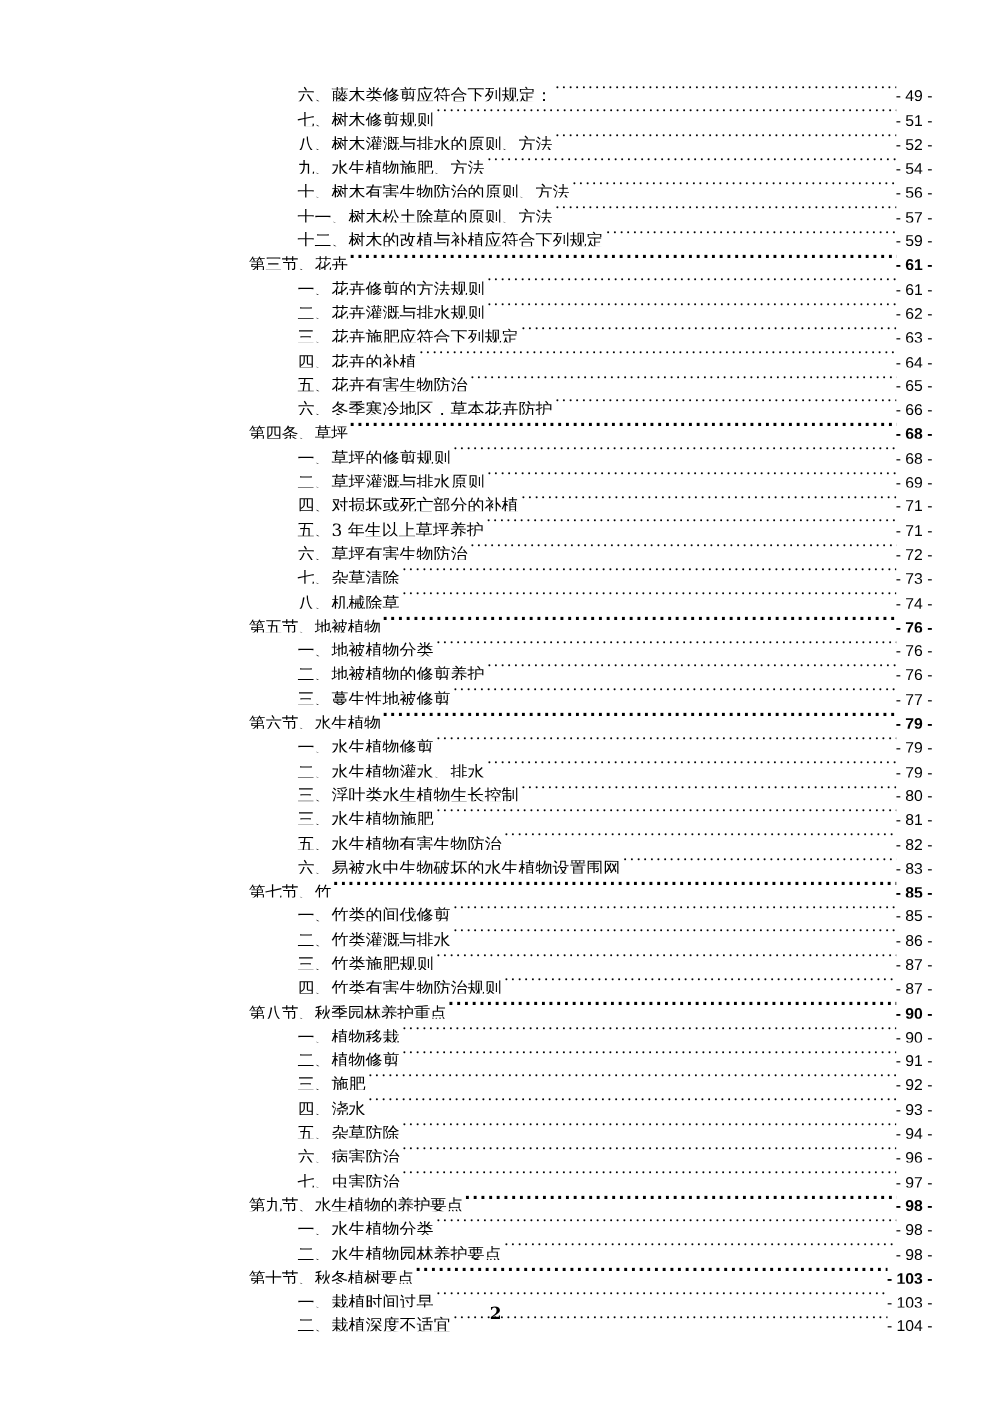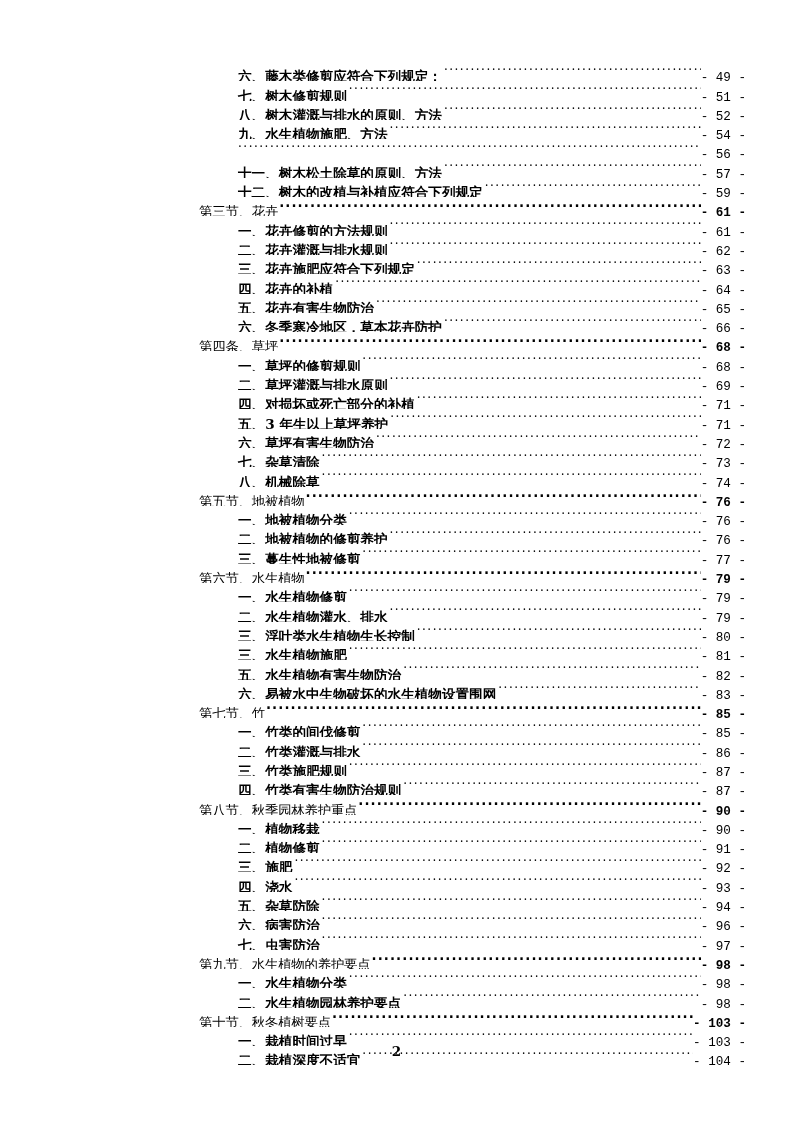--- a/index.html
+++ b/index.html
@@ -60,21 +60,21 @@
     letter-spacing: 1.35px;
     color: #000;
     display: block;
     overflow: hidden;
     white-space: nowrap;
   }
   .pageno {
     flex: 0 0 auto;
     font-size: 12.6px;
     text-align: right;
-    font-family: Liberation Mono, monospace;
+    font-family: Liberation Sans, sans-serif;
     padding-left: 0px;
   }
 
   
   .lvl1 .label {
     font-weight: normal;
     font-size: 13.4px;
     font-family: "DejaVu Sans", "Liberation Sans", sans-serif;
     letter-spacing: -0.2px;
     padding-right: 1px;
@@ -88,21 +88,21 @@
   .lvl1 .pageno {
     font-weight: bold;
   }
 
   
   .lvl2 {
     padding-left: 39px;
     width: calc(100% - 39px);
   }
   .lvl2 .label {
-    font-weight: bold;
+    font-weight: normal;
     font-family: "DejaVu Serif", "Liberation Serif", serif;
     font-size: 13.6px;
     letter-spacing: 0px;
     padding-right: 2px;
   }
   .lvl2 .leader::after {
     letter-spacing: 1.5px;
     font-size: 12px;
     bottom: 5px;
   }
@@ -139,20 +139,21 @@
         <span class="label">八、树木灌溉与排水的原则、方法</span>
         <span class="leader"></span>
         <span class="pageno">- 52 -</span>
       </div>
       <div class="toc-line lvl2">
         <span class="label">九、水生植物施肥、方法</span>
         <span class="leader"></span>
         <span class="pageno">- 54 -</span>
       </div>
       <div class="toc-line lvl2">
+        <span class="label">十、树木有害生物防治的原则、方法</span>
         <span class="leader"></span>
         <span class="pageno">- 56 -</span>
       </div>
       <div class="toc-line lvl2">
         <span class="label">十一、树木松土除草的原则、方法</span>
         <span class="leader"></span>
         <span class="pageno">- 57 -</span>
       </div>
       <div class="toc-line lvl2">
         <span class="label">十二、树木的改植与补植应符合下列规定</span>

